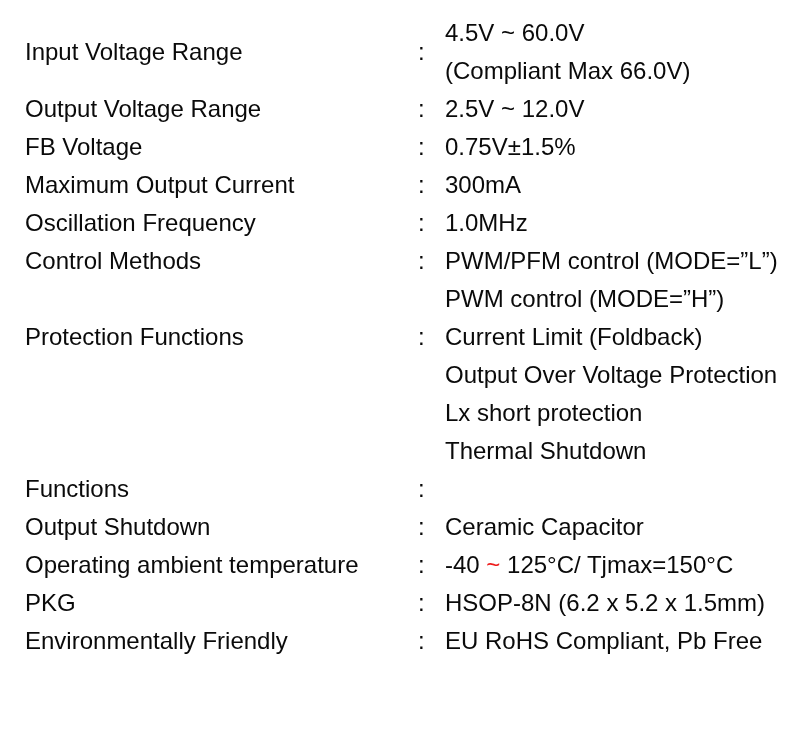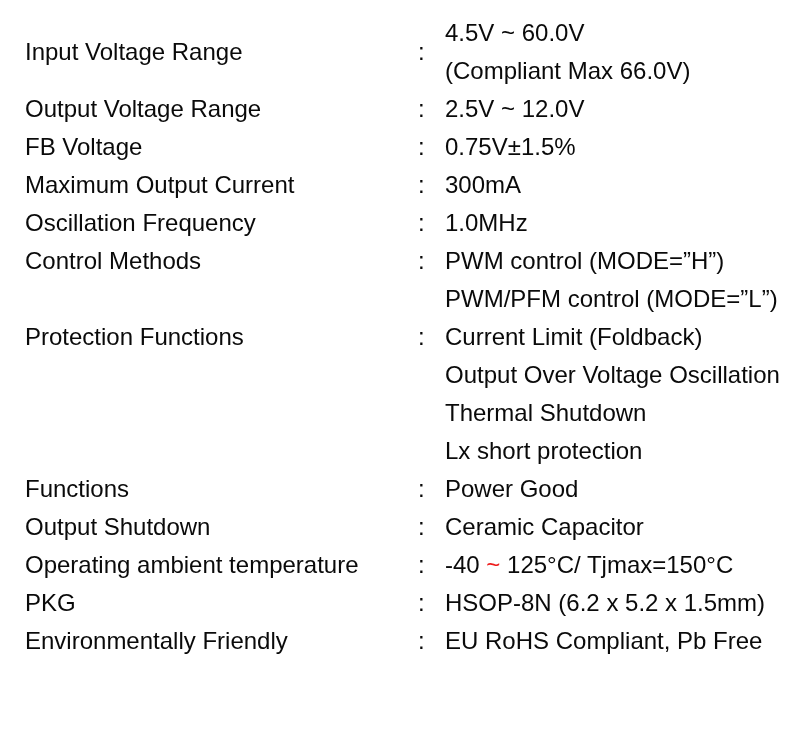--- a/index.html
+++ b/index.html
@@ -84,41 +84,40 @@
     <div class="colon">:</div>
     <div class="value">
       <div class="line">1.0MHz</div>
     </div>
   </div>
 
   <div class="row">
     <div class="label">Control Methods</div>
     <div class="colon">:</div>
     <div class="value">
+      <div class="line">PWM/PFM control (MODE=”L”)</div>
       <div class="line">PWM control (MODE=”H”)</div>
-      <div class="line">PWM/PFM control (MODE=”L”)</div>
     </div>
   </div>
 
   <div class="row">
     <div class="label">Protection Functions</div>
     <div class="colon">:</div>
     <div class="value">
       <div class="line">Current Limit (Foldback)</div>
-      <div class="line">Output Over Voltage Oscillation</div>
+      <div class="line">Output Over Voltage Protection</div>
+      <div class="line">Lx short protection</div>
       <div class="line">Thermal Shutdown</div>
-      <div class="line">Lx short protection</div>
     </div>
   </div>
 
   <div class="row">
     <div class="label">Functions</div>
     <div class="colon">:</div>
     <div class="value">
-      <div class="line">Power Good</div>
     </div>
   </div>
 
   <div class="row">
     <div class="label">Output Shutdown</div>
     <div class="colon">:</div>
     <div class="value">
       <div class="line">Ceramic Capacitor</div>
     </div>
   </div>

